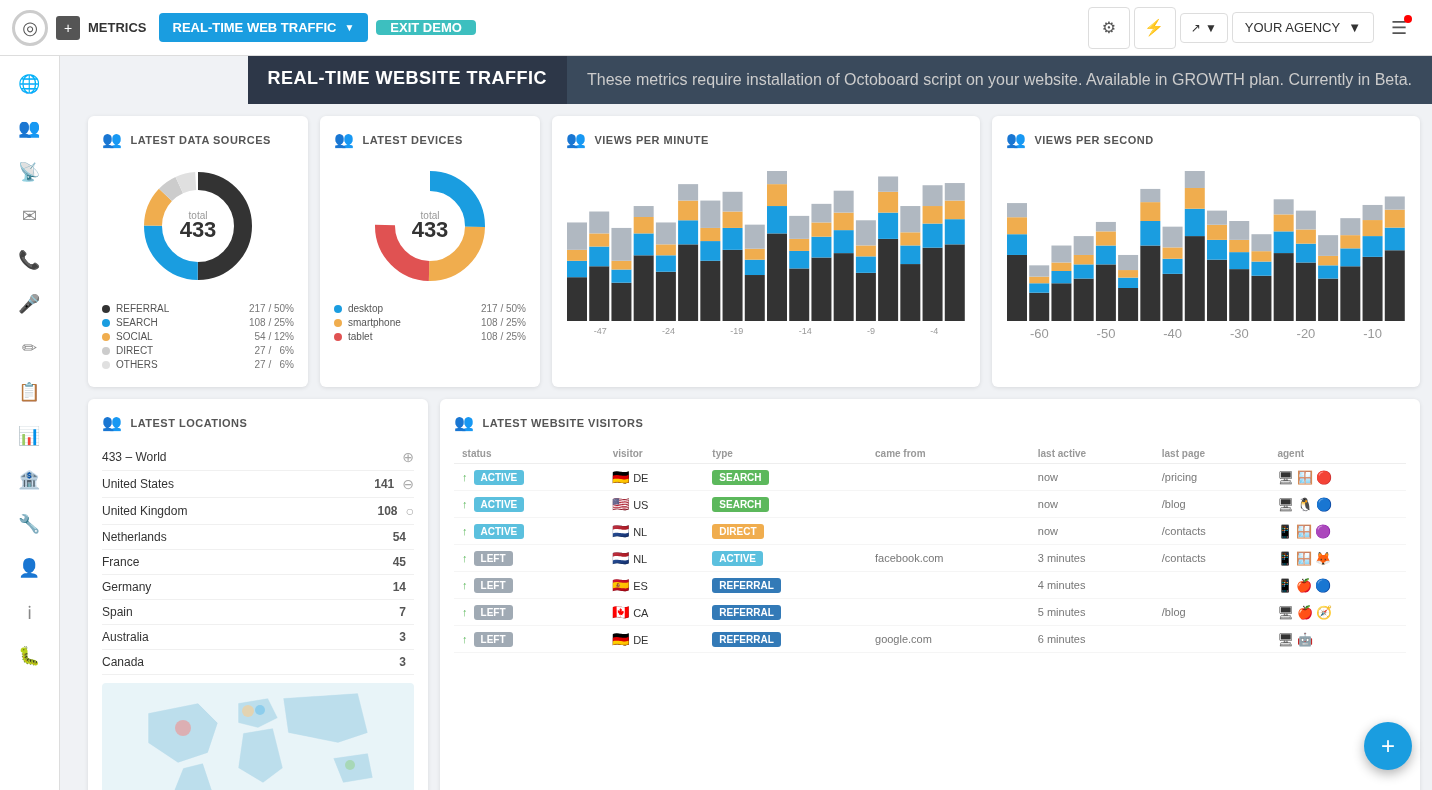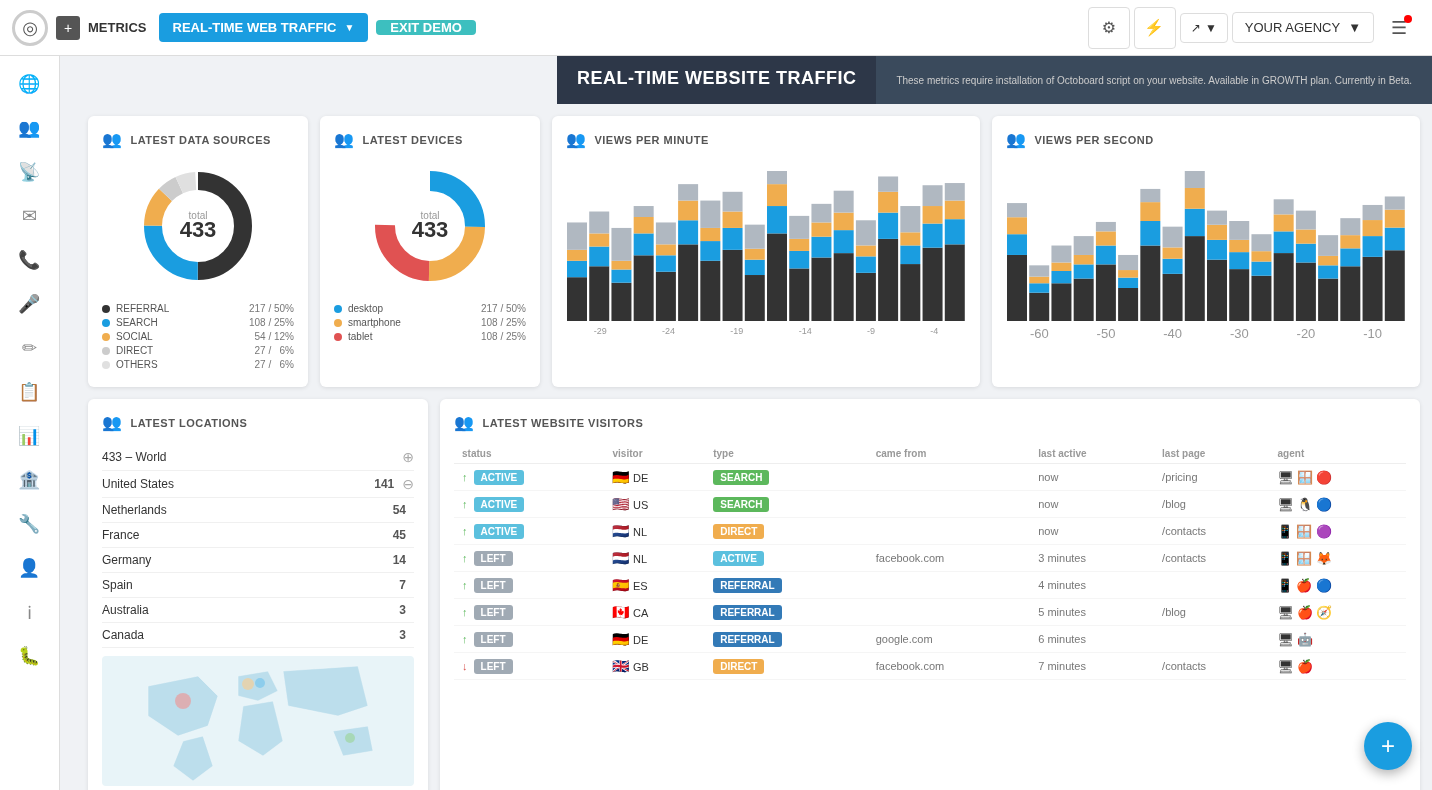--- a/index.html
+++ b/index.html
@@ -54,21 +54,21 @@
     
     .main { flex: 1; overflow-y: auto; display: flex; flex-direction: column; align-items: flex-end; }
 
     
     .page-header {
       display: flex; align-items: stretch; background: #2d3748; color: #fff; min-height: 48px;
     }
     .page-title-section { background: #2d3748; padding: 12px 20px; flex: 0 0 auto; }
     .page-title { font-size: 18px; font-weight: 700; letter-spacing: 0.5px; }
     .page-info-section { background: #3a4a5c; flex: 1; padding: 12px 20px; display: flex; align-items: center; }
-    .page-info { font-size: 10px; color: #ccc; }
+    .page-info { font-size: 16px; color: #ccc; }
 
     
     .content { padding: 12px; display: flex; flex-direction: column; gap: 12px; }
 
     
     .top-row { display: grid; grid-template-columns: 220px 220px 1fr 1fr; gap: 12px; }
 
     .panel {
       background: #fff; border-radius: 6px; box-shadow: 0 1px 4px rgba(0,0,0,0.1); padding: 14px;
     }
@@ -345,21 +345,21 @@
                   <rect x="356.55555555555554" y="62.55474452554745" width="20" height="24.087591240875913" fill="#1a9de0"></rect>
                   <rect x="356.55555555555554" y="45.03649635036497" width="20" height="17.51824817518248" fill="#f0ad4e"></rect>
                   <rect x="356.55555555555554" y="24.233576642335773" width="20" height="20.802919708029197" fill="#b0b8c1"></rect>
                   <rect x="378.77777777777777" y="83.35766423357664" width="20" height="76.64233576642336" fill="#333"></rect>
                   <rect x="378.77777777777777" y="58.175182481751825" width="20" height="25.182481751824817" fill="#1a9de0"></rect>
                   <rect x="378.77777777777777" y="39.56204379562044" width="20" height="18.613138686131386" fill="#f0ad4e"></rect>
                   <rect x="378.77777777777777" y="22.043795620437958" width="20" height="17.51824817518248" fill="#b0b8c1"></rect>
                 </g>
             </svg>
             <div style="display:flex;justify-content:space-around;font-size:9px;color:#999;margin-top:2px;">
-              <span>-29</span>
+              <span>-47</span>
                 <span>-24</span>
                 <span>-19</span>
                 <span>-14</span>
                 <span>-9</span>
                 <span>-4</span>
             </div>
           </div>
         </div>
 
         <div class="panel">
@@ -470,20 +470,25 @@
               <span>World</span>
             </span>
             <span class="loc-expand">⊕</span>
           </div>
           <div class="location-item">
             <span class="location-name">United States</span>
             <span class="location-count">141</span>
             <span class="loc-expand">⊖</span>
           </div>
           <div class="location-item">
+            <span class="location-name">United Kingdom</span>
+            <span class="location-count">108</span>
+            <span class="loc-expand">○</span>
+          </div>
+          <div class="location-item">
             <span class="location-name">Netherlands</span>
             <span class="location-count">54</span>
           </div>
           <div class="location-item">
             <span class="location-name">France</span>
             <span class="location-count">45</span>
           </div>
           <div class="location-item">
             <span class="location-name">Germany</span>
             <span class="location-count">14</span>
@@ -688,42 +693,20 @@
       <td style="color:#777;">6 minutes</td>
       <td style="color:#777;"></td>
       <td>
         <span class="agent-icons">
           <span class="agent-icon">🖥</span>
           <span class="agent-icon">🤖</span>
           <span class="agent-icon"></span>
         </span>
       </td>
     </tr>
-                <tr>
-      <td>
-        <span style="color:#d9534f;margin-right:3px;">↓</span>
-        <span class="status-badge badge-left">LEFT</span>
-      </td>
-      <td>
-        <span class="flag">🇬🇧</span>GB
-      </td>
-      <td>
-        <span class="type-badge type-direct">DIRECT</span>
-      </td>
-      <td style="color:#777;">facebook.com</td>
-      <td style="color:#777;">7 minutes</td>
-      <td style="color:#777;">/contacts</td>
-      <td>
-        <span class="agent-icons">
-          <span class="agent-icon">🖥</span>
-          <span class="agent-icon">🍎</span>
-          <span class="agent-icon"></span>
-        </span>
-      </td>
-    </tr>
               </tbody>
           </table>
         </div>
       </div>
     </div>
   </div>
 </div>
 
 <div class="fab">+</div>
 

